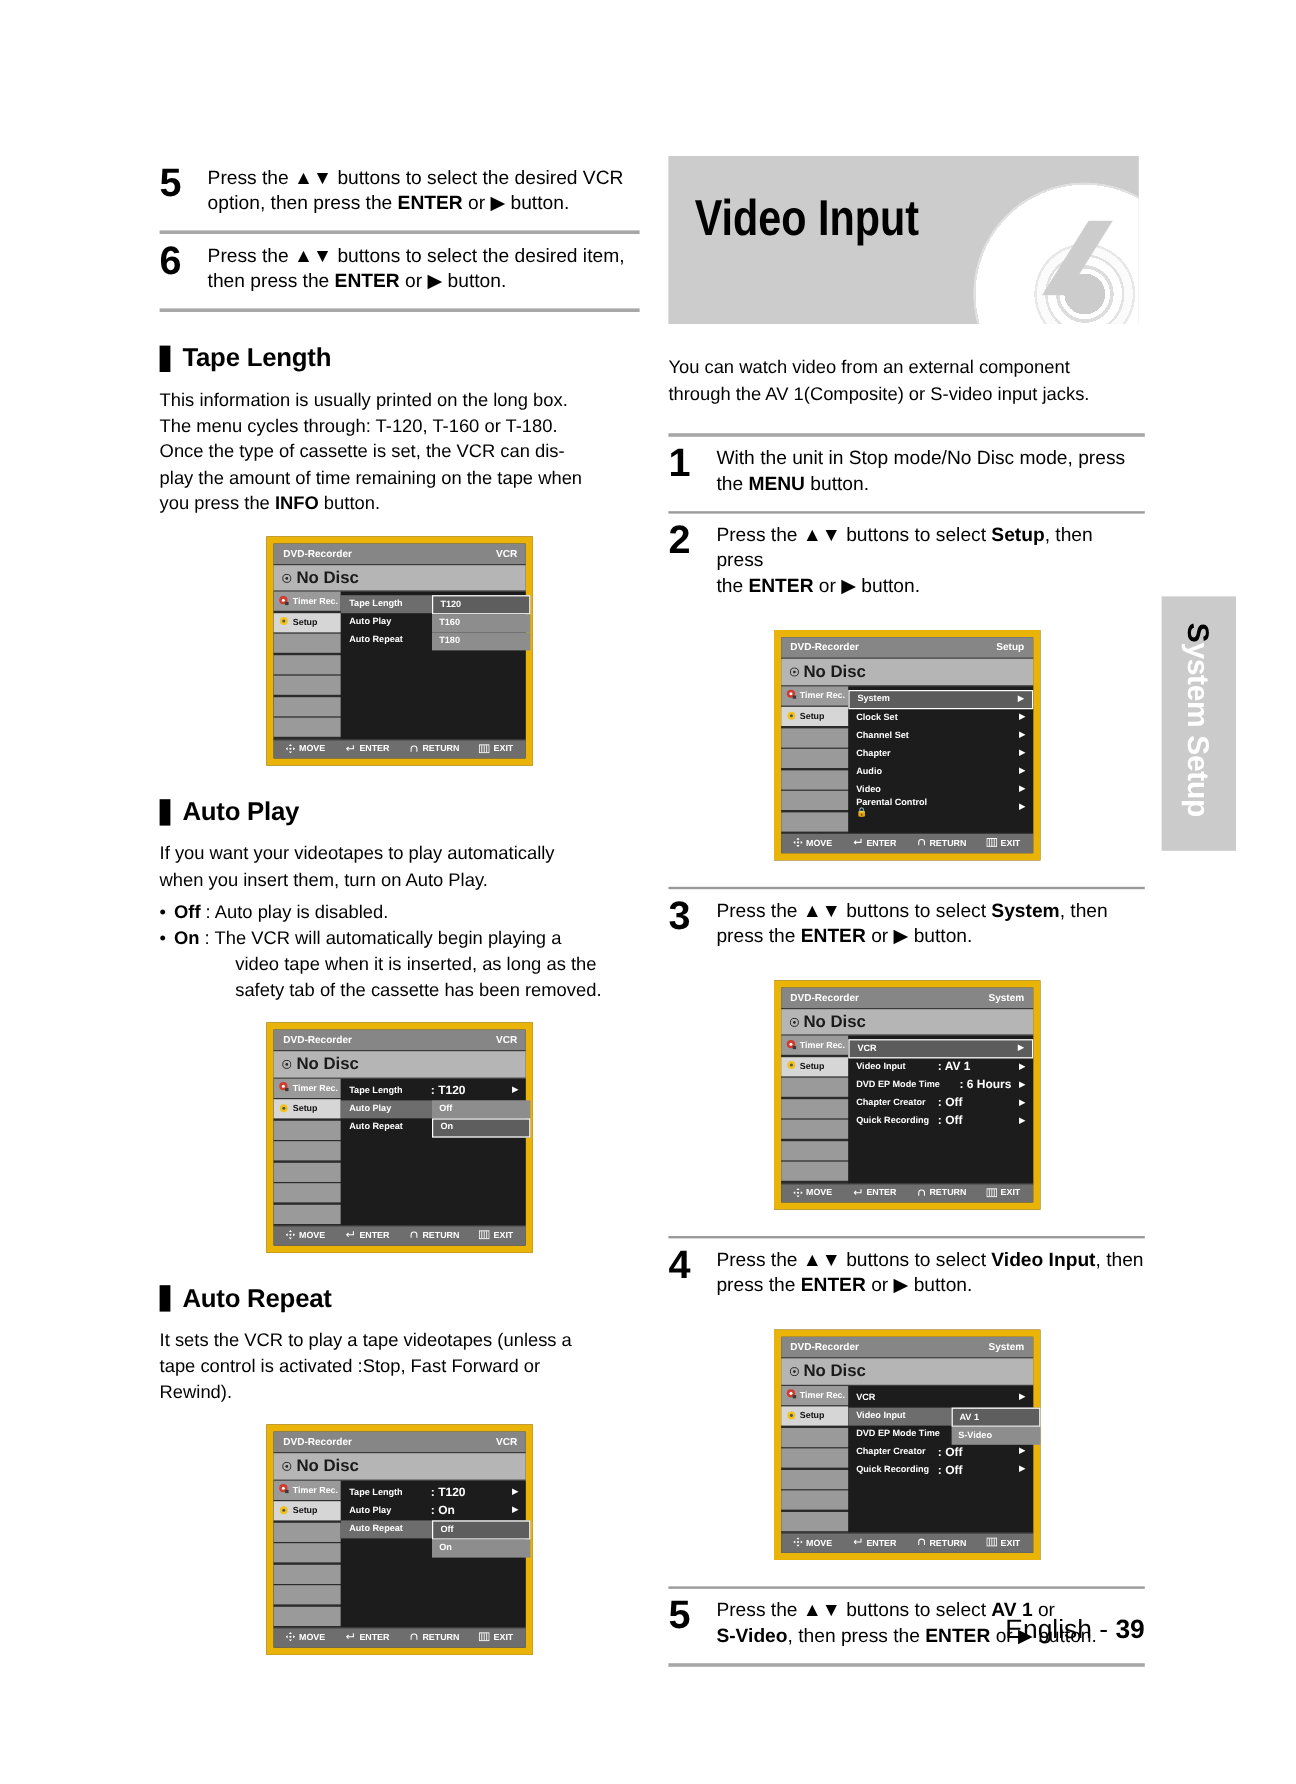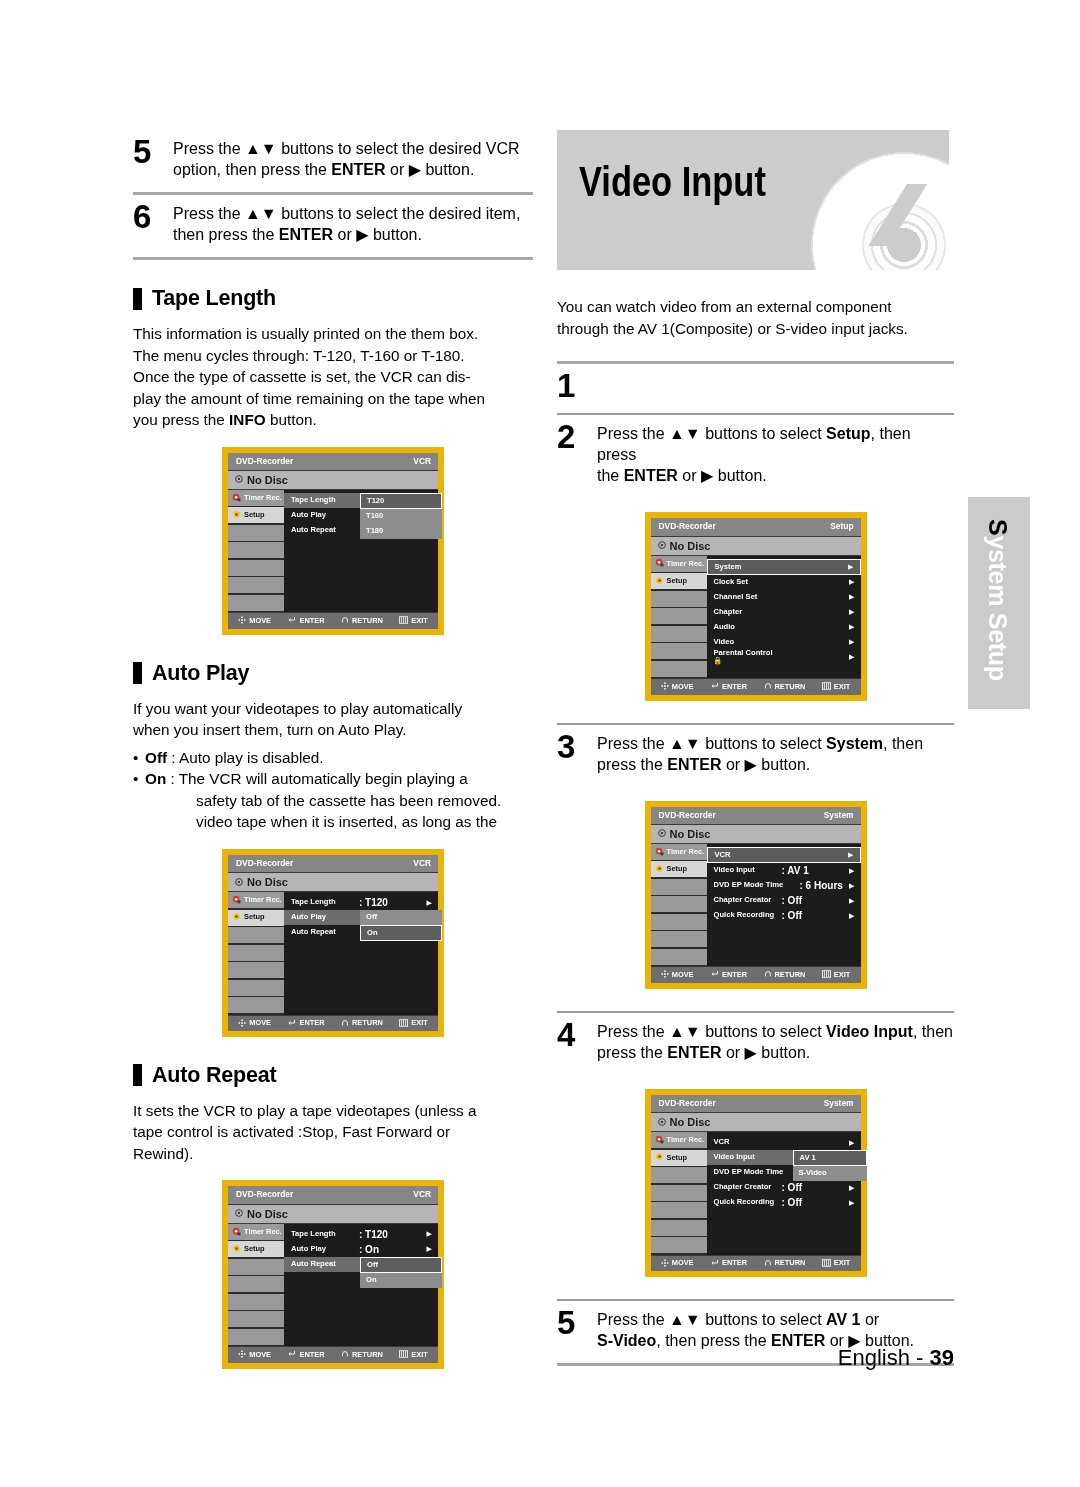--- a/index.html
+++ b/index.html
@@ -94,22 +94,22 @@
     margin: 0 auto;
   }
   .osd-title {
     display: flex; justify-content: space-between; align-items: center;
     background: #868686; padding: 4px 7px 4px 8px;
     font-weight: bold; font-size: 8.4px; color: #ffffff;
     border-bottom: 1px solid #3a3a3a;
   }
   .osd-nodisc {
     background: #b5b5b5; color: #1a1a1a; font-weight: bold;
-    padding: 3px 7px; display: flex; align-items: center; gap: 4px;
-    font-size: 11px; border-bottom: 1px solid #3a3a3a;
+    padding: 3px 7px; display: flex; align-items: flex-start; gap: 4px;
+    font-size: 14px; border-bottom: 1px solid #3a3a3a;
   }
   .osd-body { display: flex; min-height: 112px; }
   .osd-side { width: 56px; flex: none; background: #2b2b2b; }
   .side-item {
     height: 16px; display: flex; align-items: center; gap: 3px;
     padding-left: 4px; font-size: 7.4px; font-weight: bold;
     background: #9a9a9a; color: #ffffff; margin-bottom: 1.5px;
   }
   .side-item.sel { background: #d6d6d6; color: #111111; }
   .side-blank { height: 16px; background: #9a9a9a; margin-bottom: 1.5px; }
@@ -164,21 +164,21 @@
         <span>then press the </span><b>ENTER</b><span> or ▶ button.</span>
       </div>
     </div>
     <div class="rule"></div>
 
     <div class="sec-head">
       <div class="sec-bar"></div>
       <div class="sec-title">Tape Length</div>
     </div>
     <div class="body-txt">
-      <span>This information is usually printed on the them box.</span><br>
+      <span>This information is usually printed on the long box.</span><br>
       <span>The menu cycles through: T-120, T-160 or T-180.</span><br>
       <span>Once the type of cassette is set, the VCR can dis-</span><br>
       <span>play the amount of time remaining on the tape when</span><br>
       <span>you press the </span><b>INFO</b><span> button.</span>
     </div>
 
     <div class="shot-wrap">
       <div class="osd" id="osd-0">
           <div class="osd-title">
             <span>DVD-Recorder</span>
@@ -278,22 +278,22 @@
     </div>
     <div class="bullets">
       <div class="bullet-row">
         <div class="bullet-dot">•</div>
         <div><span class="bullet-key">Off</span><span> : Auto play is disabled.</span></div>
       </div>
       <div class="bullet-row">
         <div class="bullet-dot">•</div>
         <div>
           <span class="bullet-key">On</span><span> : The VCR will automatically begin playing a</span>
+          <div class="bullet-ind">video tape when it is inserted, as long as the</div>
           <div class="bullet-ind">safety tab of the cassette has been removed.</div>
-          <div class="bullet-ind">video tape when it is inserted, as long as the</div>
         </div>
       </div>
     </div>
 
     <div class="shot-wrap">
       <div class="osd" id="osd-1">
           <div class="osd-title">
             <span>DVD-Recorder</span>
             <span>VCR</span>
           </div>
@@ -493,20 +493,24 @@
 
     <div class="body-txt" style="margin-top:26px">
       <span>You can watch video from an external component</span><br>
       <span>through the AV 1(Composite) or S-video input jacks.</span>
     </div>
 
     <div class="rule" style="margin-top:22px"></div>
 
     <div class="step">
       <div class="step-num">1</div>
+      <div class="step-txt">
+        <span>With the unit in Stop mode/No Disc mode, press</span><br>
+        <span>the </span><b>MENU</b><span> button.</span>
+      </div>
     </div>
     <div class="rule-thin"></div>
 
     <div class="step">
       <div class="step-num">2</div>
       <div class="step-txt">
         <span>Press the ▲▼ buttons to select </span><b>Setup</b><span>, then press</span><br>
         <span>the </span><b>ENTER</b><span> or ▶ button.</span>
       </div>
     </div>

